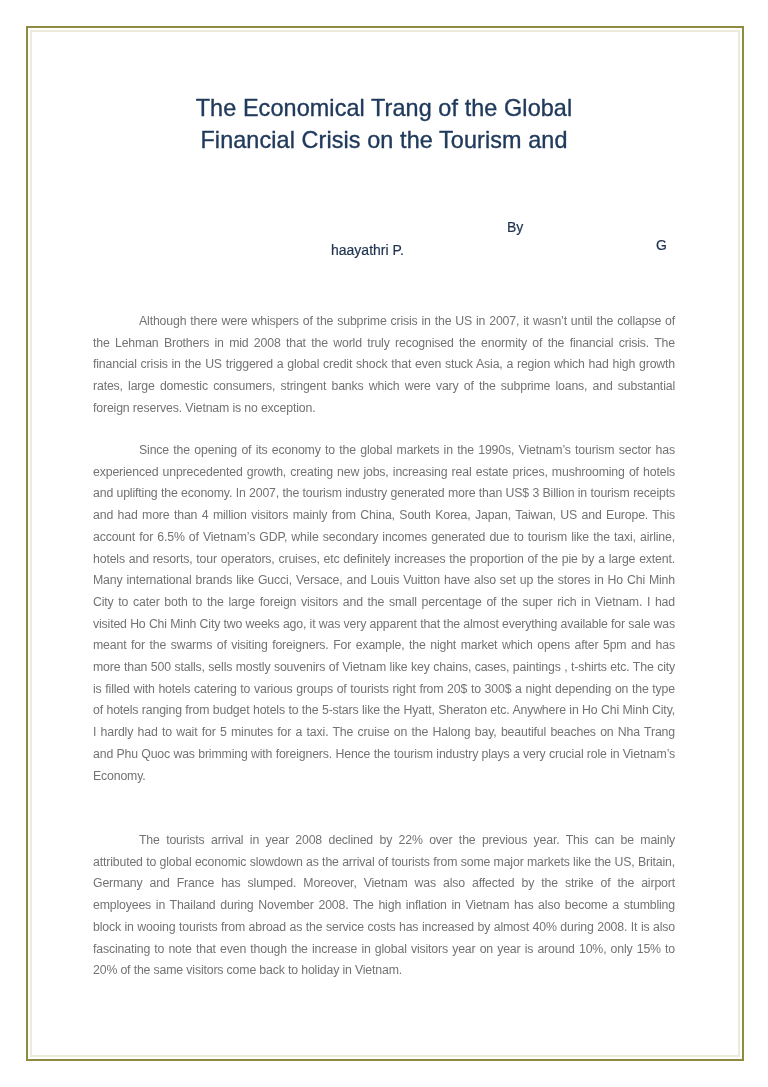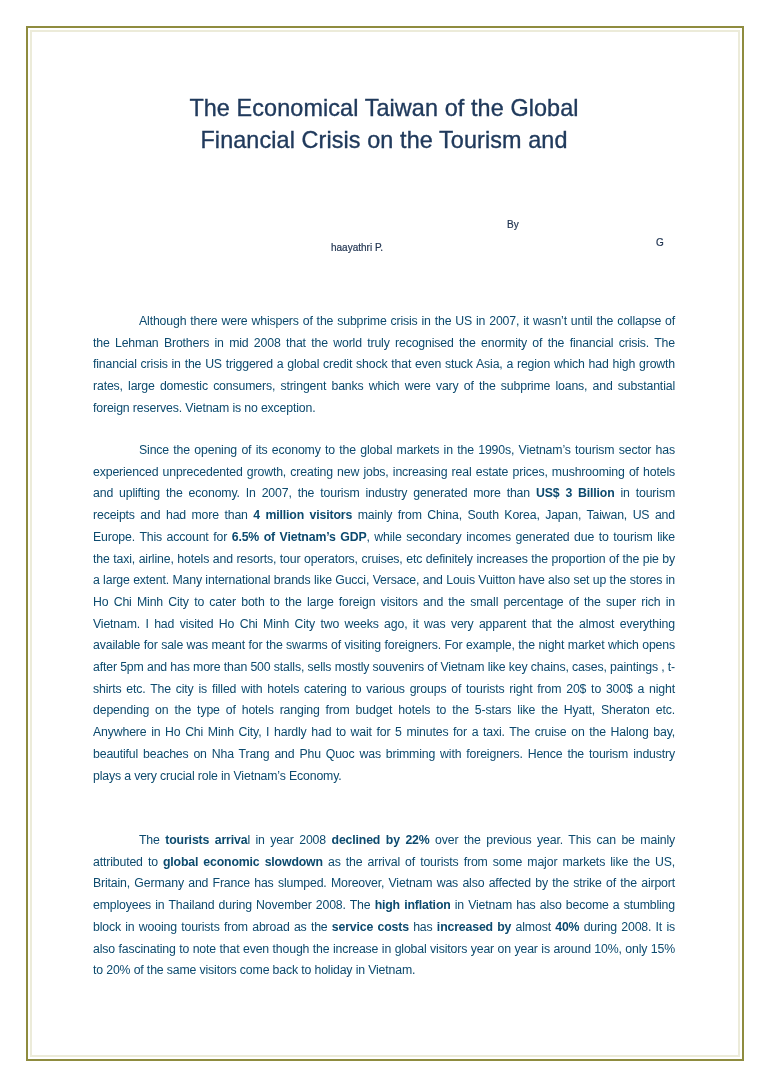--- a/index.html
+++ b/index.html
@@ -14,45 +14,45 @@
     }
     .title {
       position: absolute; left: 84px; top: 92px; width: 600px;
       font-family: "Liberation Sans", sans-serif; font-size: 23.4px; line-height: 32px;
       color: #203a5c; text-align: center; margin: 0; font-weight: normal;
       letter-spacing: 0.1px;
       -webkit-text-stroke: 0.35px #203a5c;
     }
     .title span { display: block; }
     .byline {
-      position: absolute; font-family: "Liberation Sans", sans-serif; font-size: 10px;
+      position: absolute; font-family: "Liberation Sans", sans-serif; font-size: 14px;
       color: #1f3350; -webkit-text-stroke: 0.2px #1f3350;
     }
     .by { left: 507px; top: 219px; }
     .g { left: 656px; top: 237px; }
     .name { left: 331px; top: 242px; }
     .body-text {
       position: absolute; left: 93px; width: 582px;
       font-family: "Liberation Sans", sans-serif; font-size: 12.3px; line-height: 21.7px;
-      color: #0c4a6e; text-align: justify; margin: 0; text-indent: 46px;
+      color: #737373; text-align: justify; margin: 0; text-indent: 46px;
       letter-spacing: -0.15px;
     }
     .p1 { top: 311px; }
     .p2 { top: 440px; }
     .p3 { top: 830px; }
-    .body-text b { font-weight: bold; }
+    .body-text b { font-weight: normal; }
   </style>
 </head>
 <body>
 
 <div class="frame-outer"></div>
 <div class="frame-inner"></div>
 
 <h1 class="title">
-  <span>The Economical Taiwan of the Global</span>
+  <span>The Economical Trang of the Global</span>
   <span>Financial Crisis on the Tourism and</span>
 </h1>
 
 <div class="byline by">By</div>
 <div class="byline g">G</div>
 <div class="byline name">haayathri P.</div>
 
 <p class="body-text p1"><span>Although there were whispers of the subprime crisis in the US in 2007, it wasn’t until the collapse of the Lehman Brothers in mid 2008 that the world truly recognised the enormity of the financial crisis.  The financial crisis in the US triggered a global credit shock that even stuck Asia, a region which had high growth rates, large domestic consumers, stringent banks which were vary of the subprime loans, and substantial foreign reserves.  Vietnam is no exception.</span></p>
 <p class="body-text p2"><span>Since the opening of its economy to the global markets in the 1990s, Vietnam’s tourism sector has experienced unprecedented growth, creating new jobs, increasing real estate prices, mushrooming of hotels and uplifting the economy. In 2007, the tourism industry generated more than </span><b>US$ 3 Billion</b><span> in tourism receipts and had more than </span><b>4 million visitors</b><span> mainly from China, South Korea, Japan, Taiwan, US and Europe. This account for </span><b>6.5% of Vietnam’s GDP</b><span>, while secondary incomes generated due to tourism like the taxi, airline, hotels and resorts, tour operators, cruises, etc definitely increases the proportion of the pie by a large extent. Many international brands like Gucci, Versace, and Louis Vuitton have also set up the stores in Ho Chi Minh City to cater both to the large foreign visitors and the small percentage of the super rich in Vietnam. I had visited Ho Chi Minh City two weeks ago, it was very apparent that the almost everything available for sale was meant for the swarms of visiting foreigners. For example, the night market which opens after 5pm and has more than 500 stalls, sells mostly souvenirs of Vietnam like key chains, cases, paintings , t-shirts etc. The city is filled with hotels catering to various groups of tourists right from 20$ to 300$ a night depending on the type of hotels ranging from budget hotels to the 5-stars like the Hyatt, Sheraton etc.  Anywhere in Ho Chi Minh City, I hardly had to wait for 5 minutes for a taxi.  The cruise on the Halong bay, beautiful beaches on Nha Trang and Phu Quoc was brimming with foreigners. Hence the tourism industry plays a very crucial role in Vietnam’s Economy.</span></p>
 <p class="body-text p3"><span>The </span><b>tourists arriva</b><span>l in year 2008 </span><b>declined by 22%</b><span> over the previous year. This can be mainly attributed to </span><b>global economic slowdown</b><span> as the arrival of tourists from some major markets like the US, Britain, Germany and France has slumped. Moreover, Vietnam was also affected by the strike of the airport employees in Thailand during November 2008. The </span><b>high inflation</b><span> in Vietnam has also become a stumbling block in wooing tourists from abroad as the </span><b>service costs</b><span> has </span><b>increased by</b><span> almost </span><b>40%</b><span> during 2008. It is also fascinating to note that even though the increase in global visitors year on year is around 10%, only 15% to 20%  of the same visitors come back to holiday in Vietnam.</span></p>

